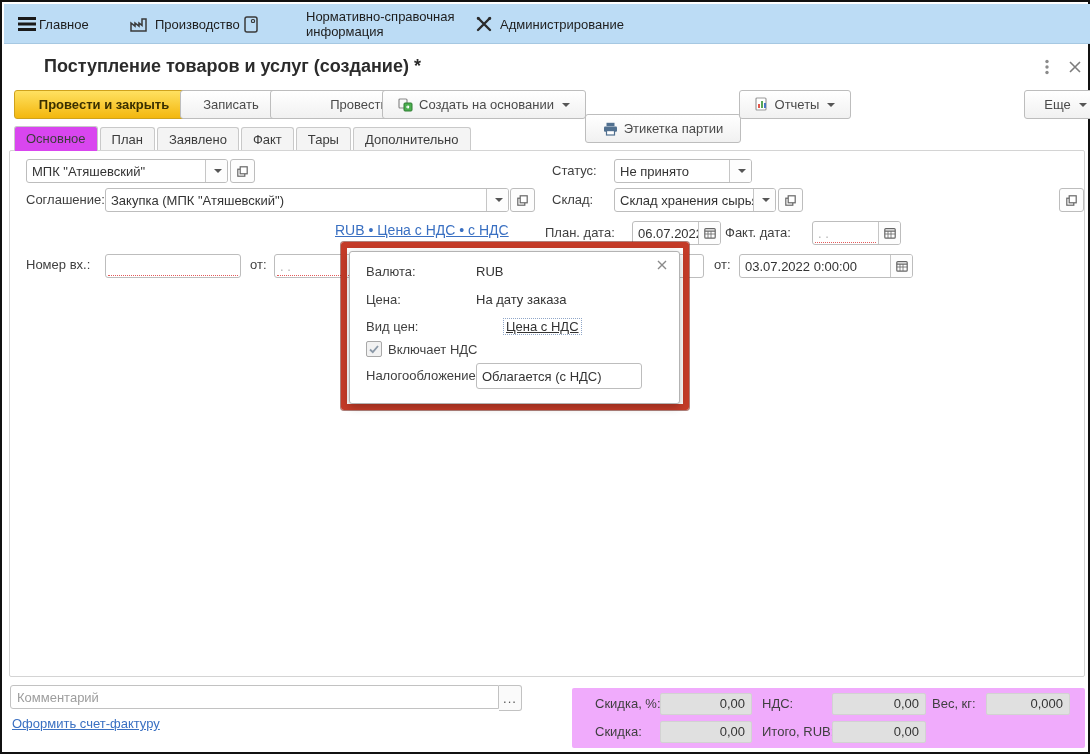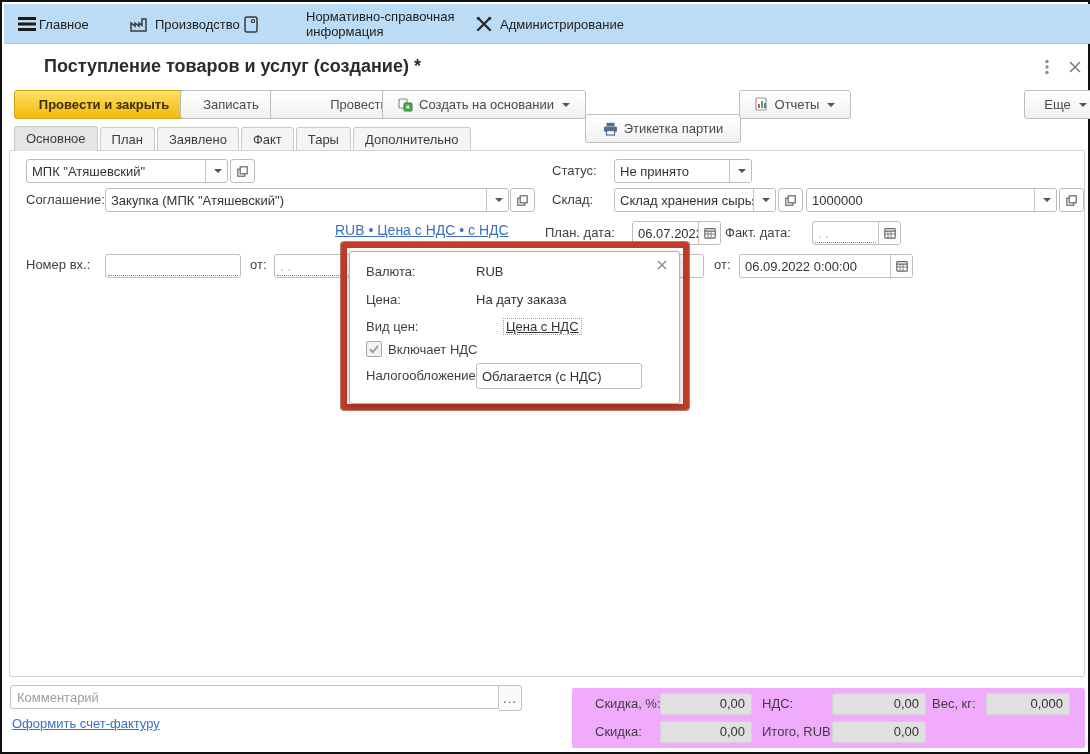--- a/index.html
+++ b/index.html
@@ -18,21 +18,21 @@
   .close-box{left:1064px;top:56px;width:18px;height:18px;display:flex;align-items:center;justify-content:center;cursor:pointer;}
 
   
   .btn{position:absolute;top:88px;height:27px;border:1px solid #bdbdbd;border-radius:3px;background:linear-gradient(#ffffff,#f1f1f1);display:flex;align-items:center;justify-content:center;gap:6px;color:#4a4a4a;cursor:pointer;padding:0 10px;}
   .btn-primary{background:linear-gradient(#ffe161,#f3b70e);border-color:#cfa21c;color:#3a3000;font-weight:bold;}
   .caret{width:0;height:0;border-left:4px solid transparent;border-right:4px solid transparent;border-top:4px solid #555;margin-left:2px;}
 
   
   .tabs{left:12px;top:125px;display:flex;align-items:flex-end;height:24px;}
   .tab{height:23px;line-height:23px;padding:0 11px;border:1px solid #c9c9c9;border-bottom:none;border-radius:3px 3px 0 0;background:#f4f4f4;margin-right:2px;color:#3c3c3c;cursor:pointer;}
-  .tab.active{background:#e5e5e5;height:24px;line-height:24px;position:relative;z-index:3;}
+  .tab.active{background:#d946ef;height:24px;line-height:24px;position:relative;z-index:3;}
 
   
   .frame{left:7px;top:148px;width:1076px;height:527px;border:1px solid #d4d4d4;border-radius:2px;background:#fff;}
 
   
   .lbl{position:absolute;color:#3f3f3f;white-space:nowrap;}
   .fld{position:absolute;height:22px;border:1px solid #bdbdbd;border-radius:3px;background:#fff;display:flex;align-items:stretch;overflow:hidden;}
   .fld .val{flex:1;display:flex;align-items:center;padding:0 5px;white-space:nowrap;overflow:hidden;position:relative;}
   .fld .mini-btn{width:21px;border-left:1px solid #c6c6c6;display:flex;align-items:center;justify-content:center;background:#fdfdfd;cursor:pointer;}
   .sq-btn{position:absolute;width:23px;height:22px;border:1px solid #bdbdbd;border-radius:3px;background:#fdfdfd;display:flex;align-items:center;justify-content:center;cursor:pointer;}
@@ -220,26 +220,20 @@
     <span class="mini-btn">
         <span class="caret"></span>
       </span>
   </div>
   <div class="sq-btn" style="left:776px;top:186px;">
     <svg width="11" height="11" viewBox="0 0 11 11">
         <rect x="0.8" y="3.2" width="7" height="7" fill="#fff" stroke="#666" stroke-width="1.2"></rect>
         <rect x="3.2" y="0.8" width="7" height="7" fill="#fff" stroke="#666" stroke-width="1.2"></rect>
       </svg>
   </div>
-  <div class="fld" style="left:804px;top:186px;width:249px;">
-    <span class="val">1000000</span>
-    <span class="mini-btn">
-        <span class="caret"></span>
-      </span>
-  </div>
   <div class="sq-btn" style="left:1057px;top:186px;">
     <svg width="11" height="11" viewBox="0 0 11 11">
         <rect x="0.8" y="3.2" width="7" height="7" fill="#fff" stroke="#666" stroke-width="1.2"></rect>
         <rect x="3.2" y="0.8" width="7" height="7" fill="#fff" stroke="#666" stroke-width="1.2"></rect>
       </svg>
   </div>
 
   <div class="abs link" style="left:333px;top:220px;font-size:14px;">RUB • Цена с НДС • с НДС</div>
   <div class="lbl" style="left:543px;top:223px;">План. дата:</div>
   <div class="fld" style="left:630px;top:219px;width:87px;">
@@ -277,21 +271,21 @@
   <div class="lbl" style="left:248px;top:255px;">от:</div>
   <div class="fld" style="left:272px;top:252px;width:148px;z-index:1;">
     <span class="val dim-val">. .</span>
     <i class="req-line"></i>
   </div>
   <div class="fld" style="left:620px;top:252px;width:80px;z-index:1;">
     <span class="val"></span>
   </div>
   <div class="lbl" style="left:712px;top:255px;">от:</div>
   <div class="fld" style="left:737px;top:252px;width:172px;">
-    <span class="val">06.09.2022 0:00:00</span>
+    <span class="val">03.07.2022 0:00:00</span>
     <span class="mini-btn">
       <svg width="12" height="12" viewBox="0 0 12 12">
           <rect x="0.8" y="1.6" width="10.4" height="9.6" rx="1" fill="none" stroke="#666" stroke-width="1.2"></rect>
           <line x1="0.8" y1="4.2" x2="11.2" y2="4.2" stroke="#666" stroke-width="1.2"></line>
           <line x1="4" y1="4.2" x2="4" y2="11" stroke="#666" stroke-width="0.8"></line>
           <line x1="7" y1="4.2" x2="7" y2="11" stroke="#666" stroke-width="0.8"></line>
           <line x1="0.8" y1="7" x2="11.2" y2="7" stroke="#666" stroke-width="0.8"></line>
         </svg>
     </span>
   </div>

